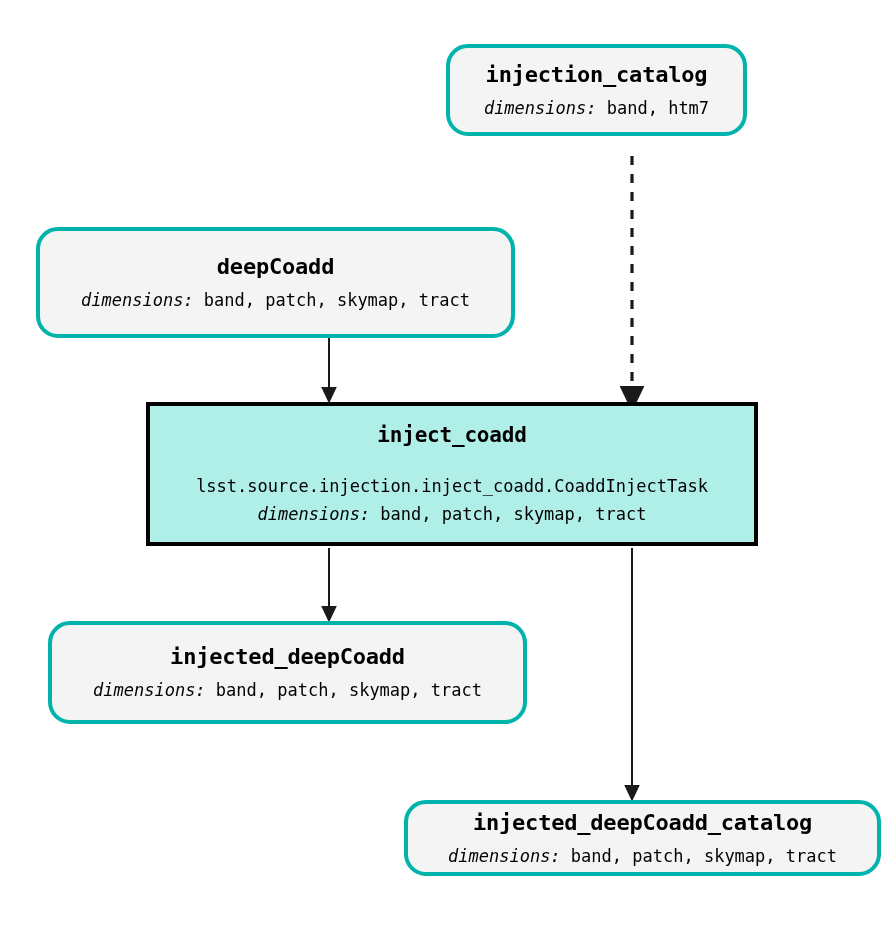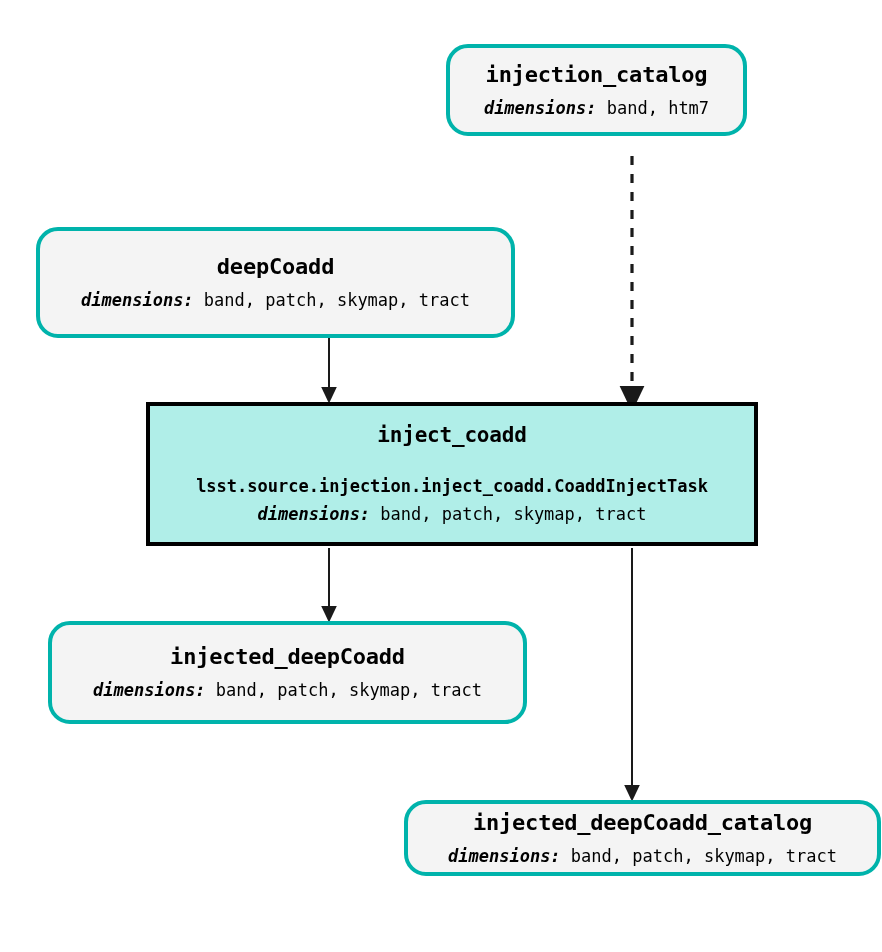--- a/index.html
+++ b/index.html
@@ -60,42 +60,41 @@
     line-height: 1.15;
     letter-spacing: -0.2px;
     white-space: nowrap;
   }
   .node.task .node-title {
     font-size: 21px;
   }
 
   .node-task-class {
     font-family: "DejaVu Sans Mono", monospace;
-    font-weight: bold;
+    font-weight: normal;
     font-size: 17px;
     color: #000000;
     line-height: 1.15;
     white-space: nowrap;
     margin-top: 29px;
   }
 
   .node-dims {
     font-family: "DejaVu Sans Mono", monospace;
     font-size: 17px;
     color: #000000;
     line-height: 1.15;
     white-space: nowrap;
     margin-top: 12px;
   }
   .node.task .node-dims {
     margin-top: 9px;
   }
   .dims-label {
     font-style: italic;
-    font-weight: bold;
   }
   .dims-value {
     font-style: normal;
   }
 
   
   #node-injection-catalog {
     left: 446px;  top: 44px;  width: 301px;  height: 92px;
   }
   #node-deep-coadd {

